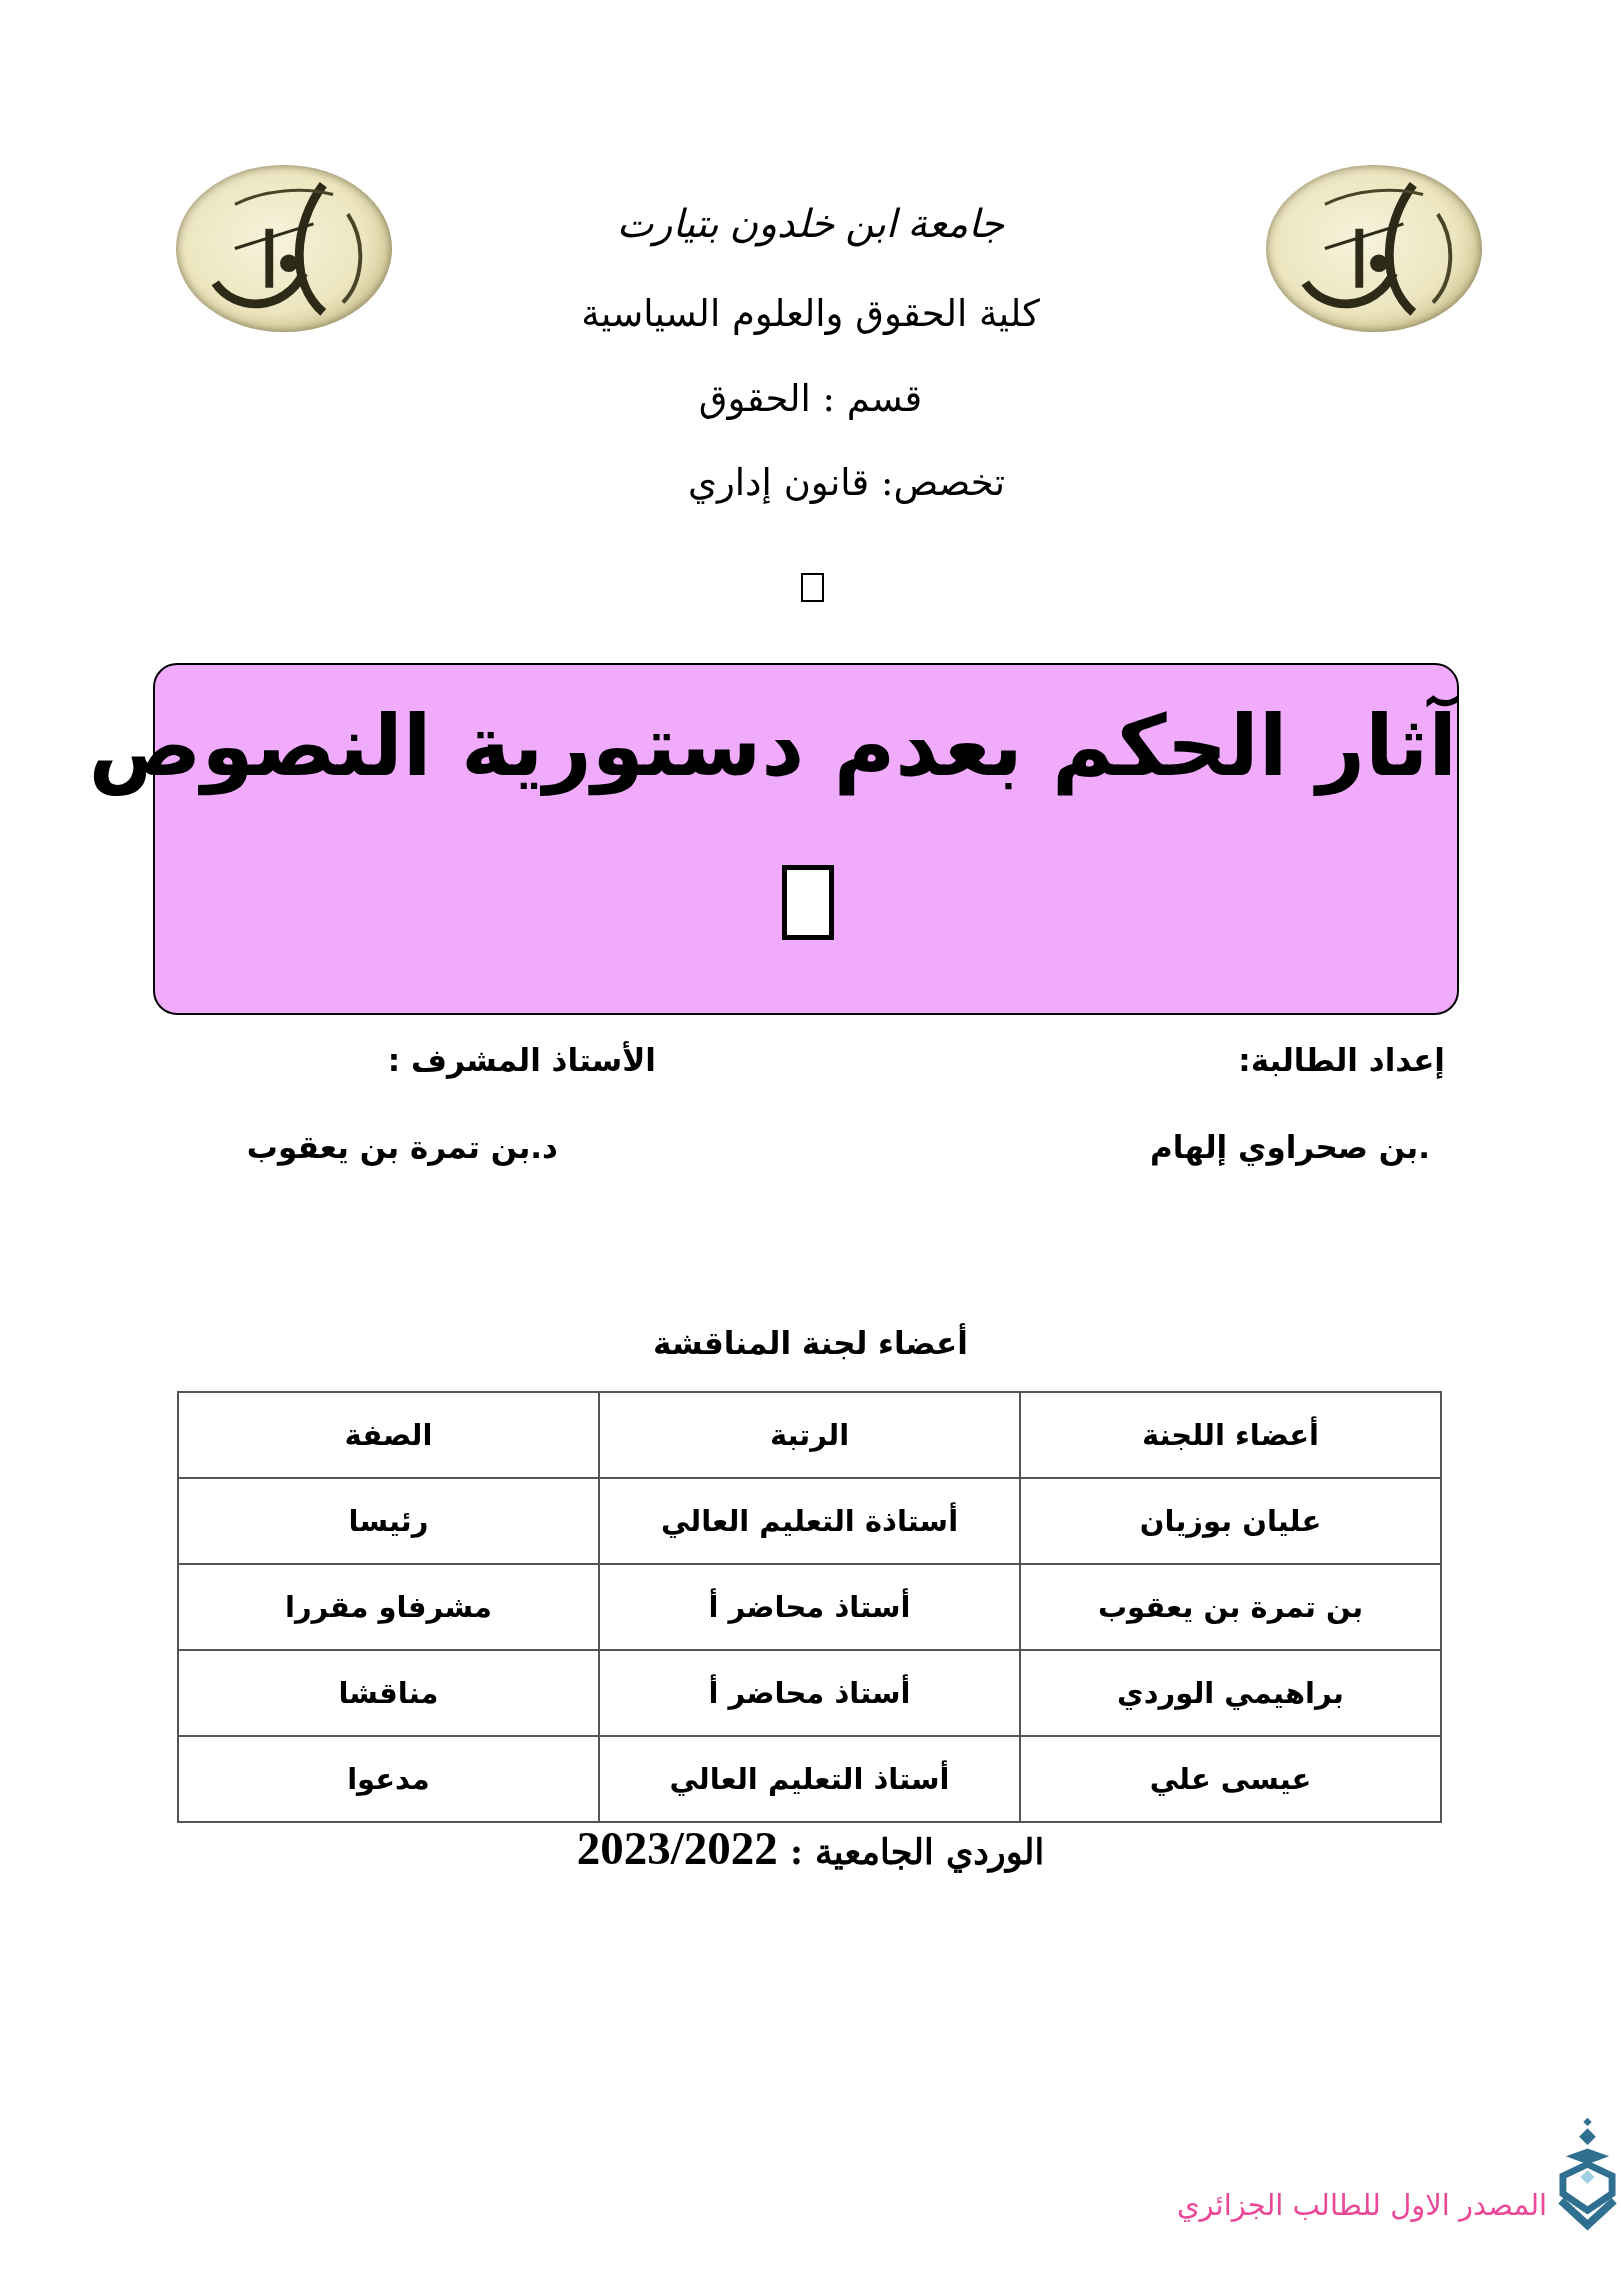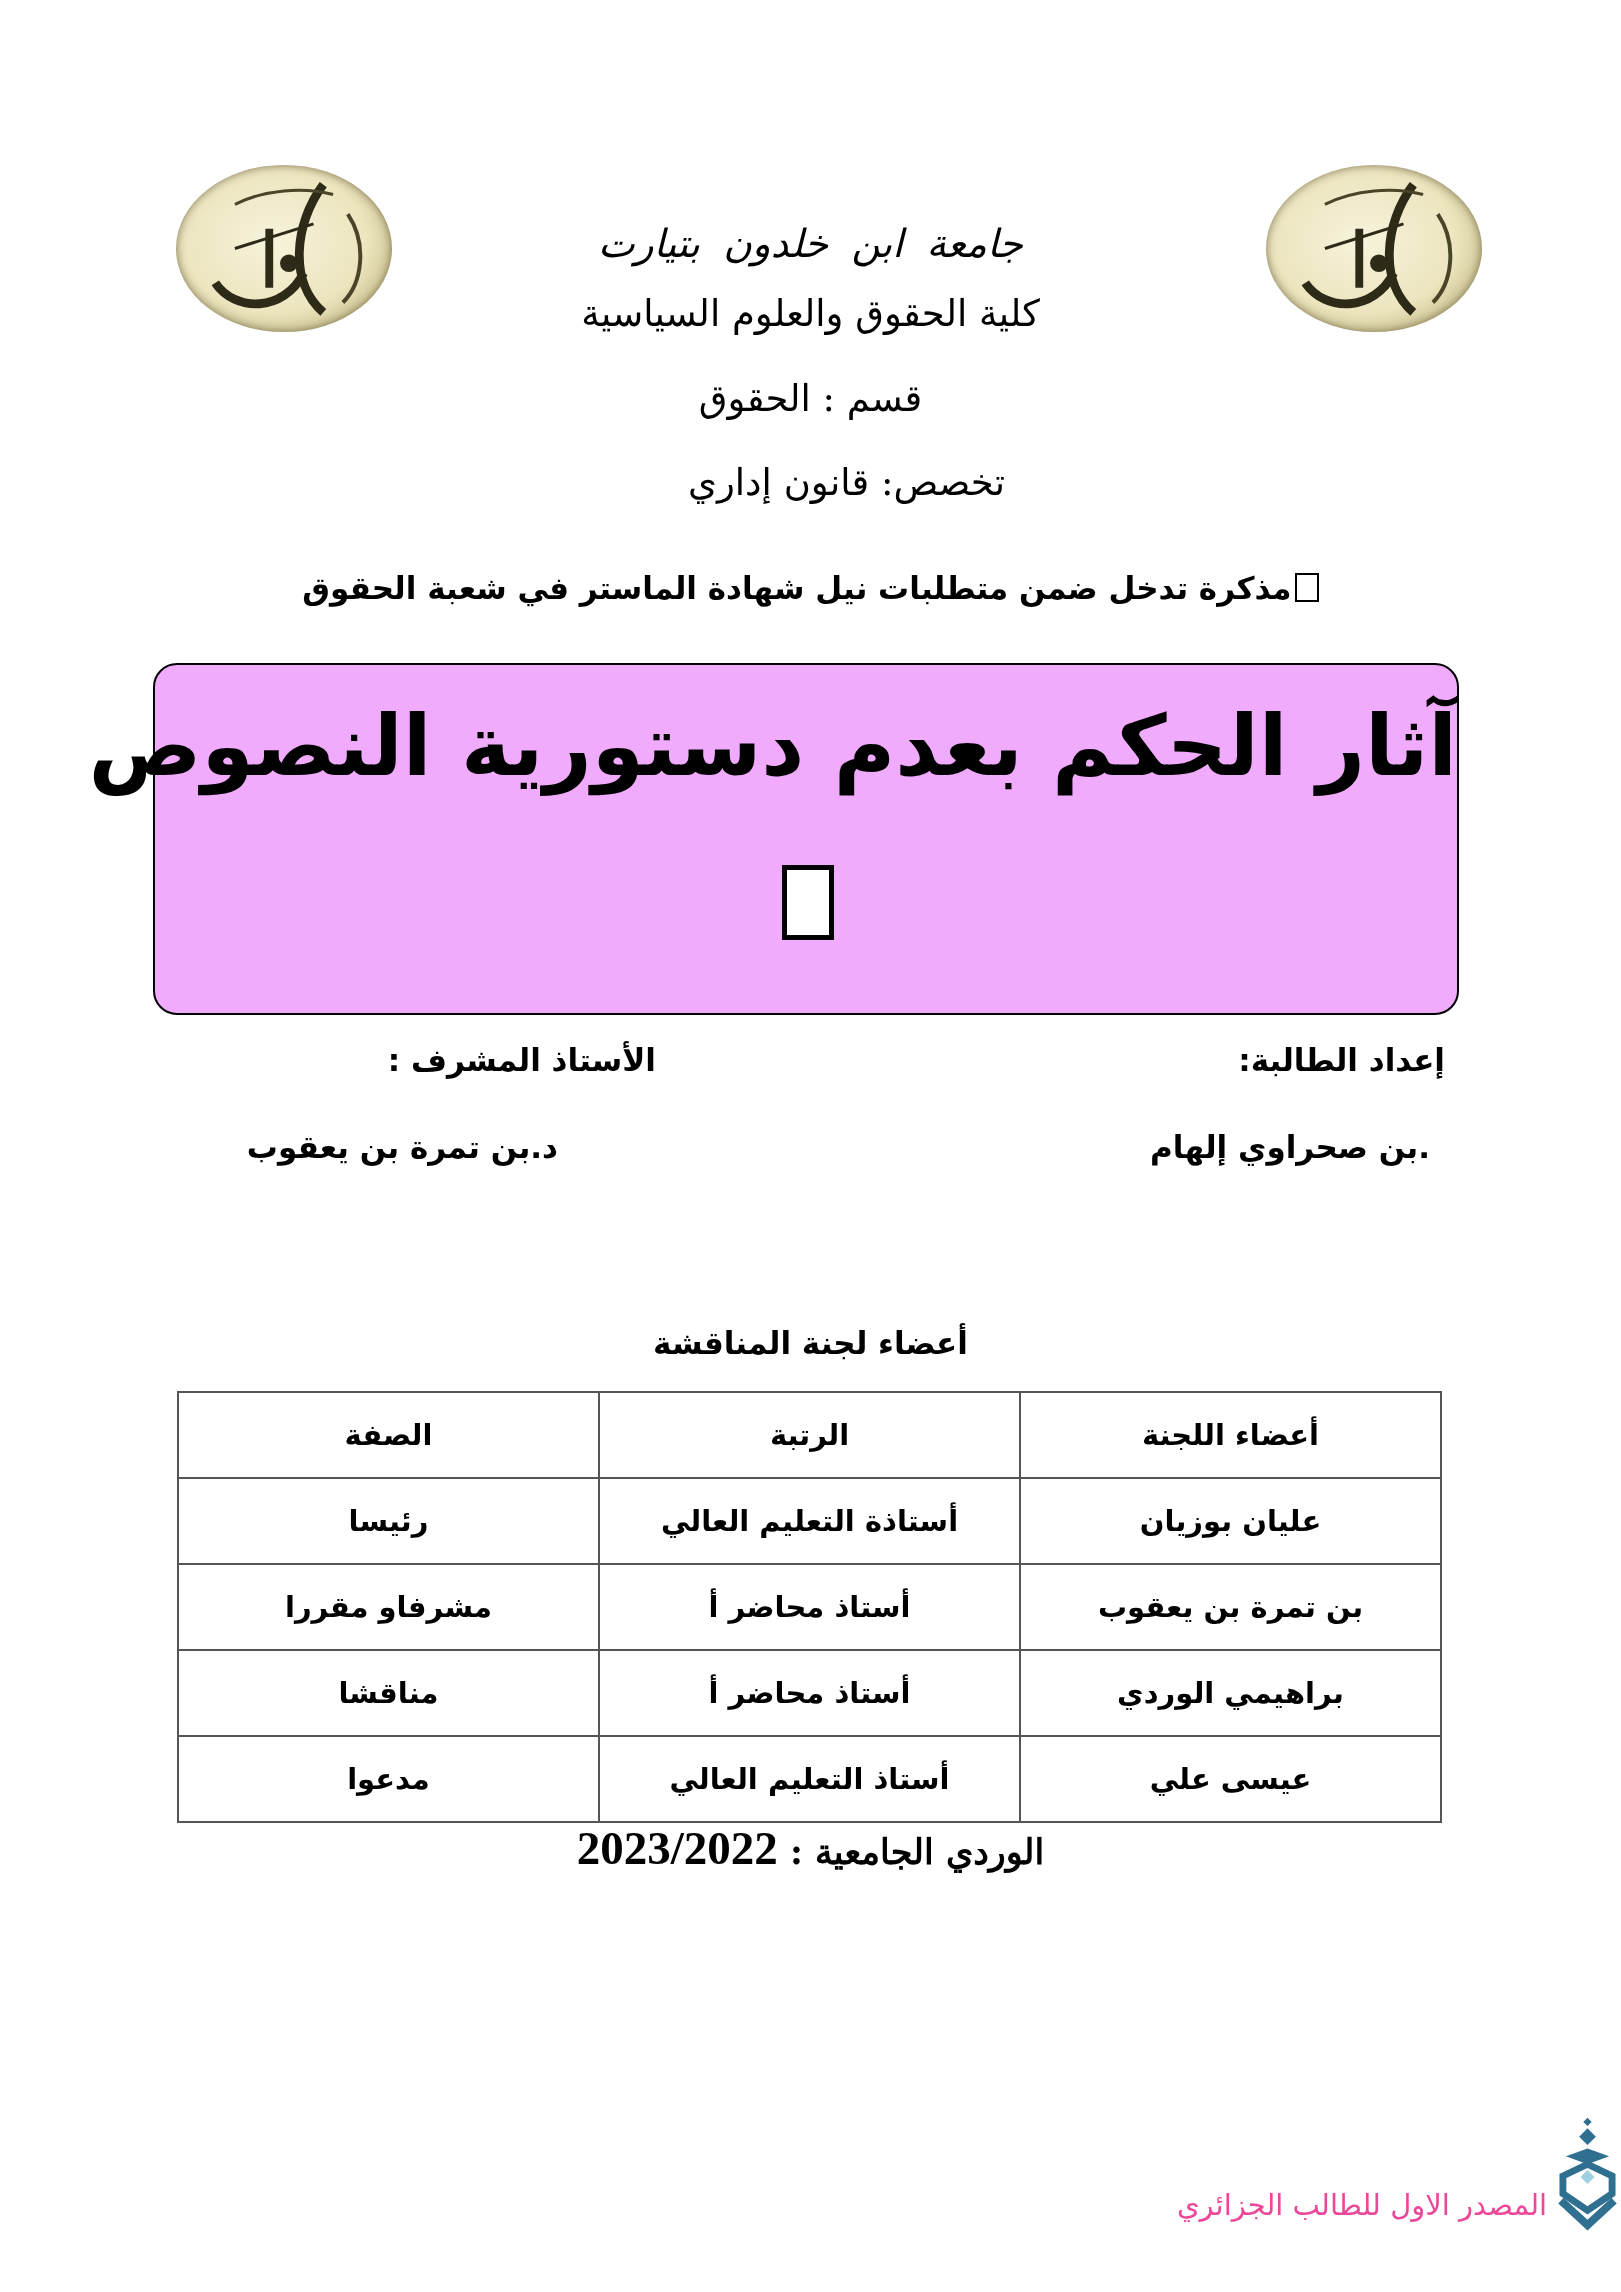--- a/index.html
+++ b/index.html
@@ -7,21 +7,21 @@
          font-family:"DejaVu Serif", serif; color:#000; direction:rtl; }
   .abs { position:absolute; }
   .center-line { position:absolute; left:0; width:1621px; text-align:center; white-space:nowrap; }
 
   
   .seal { position:absolute; width:216px; height:167px; border-radius:50%;
           background: radial-gradient(ellipse at 45% 45%, #f7f3dc 0%, #ece5bf 55%, #c9bf8c 80%, #8d8458 100%);
           box-shadow: inset 0 0 9.8px rgba(60,50,20,.6); overflow:hidden; }
   .seal svg { position:absolute; left:0; top:0; }
 
-  .uni-name { top:201px; font-size:39px; font-style:italic; font-family:Liberation Mono, monospace;margin-top:20px; }
+  .uni-name { top:201px; font-size:39px; font-style:italic; font-family:Liberation Sans, sans-serif; }
   .faculty  { top:292px; font-size:37px; }
   .dept     { top:377px; font-size:37px; }
   .spec     { top:461px; font-size:37px;padding-left:36px; }
 
   .memo { top:570px; font-size:31px; font-weight:bold; font-family:"DejaVu Sans", sans-serif; letter-spacing:-1px; }
   .sq { display:inline-block; width:0.75em; height:0.95em; border:2.9px solid #000; vertical-align:-0.1em; margin-left:3.9px; box-sizing:border-box; background:#fff; }
 
   .title-box { position:absolute; left:153px; top:663px; width:1306px; height:352px; box-sizing:border-box;
                background:#f0abfc; border:2.9px solid #000; border-radius:24px; }
   .title-line { position:absolute; left:0; right:0; text-align:center; font-family:"DejaVu Sans", sans-serif;
@@ -76,21 +76,21 @@
     <path d="M175 50 C195 80 190 120 170 140" stroke="#4a4428" stroke-width="4" fill="none"></path>
   </svg>
 </div>
 
 <div class="center-line uni-name">جامعة ابن خلدون بتيارت</div>
 <div class="center-line faculty">كلية الحقوق والعلوم السياسية</div>
 <div class="center-line dept">قسم : الحقوق</div>
 <div class="center-line spec">تخصص: قانون إداري</div>
 
 <div class="center-line memo">
-  <span class="sq"></span><span>مذكرة تدخل ضمن متطلبات نيل  شهادة الماستر في شعبة الحقوق</span>
+  <span class="sq"></span>
 </div>
 
 <div class="title-box">
   <div class="title-line l1">آثار الحكم بعدم دستورية النصوص</div>
   <div class="title-line l2">
     <span class="sq"></span>
   </div>
 </div>
 
 <div class="abs lbl" style="right:176px; top:1042px;">إعداد الطالبة:</div>

